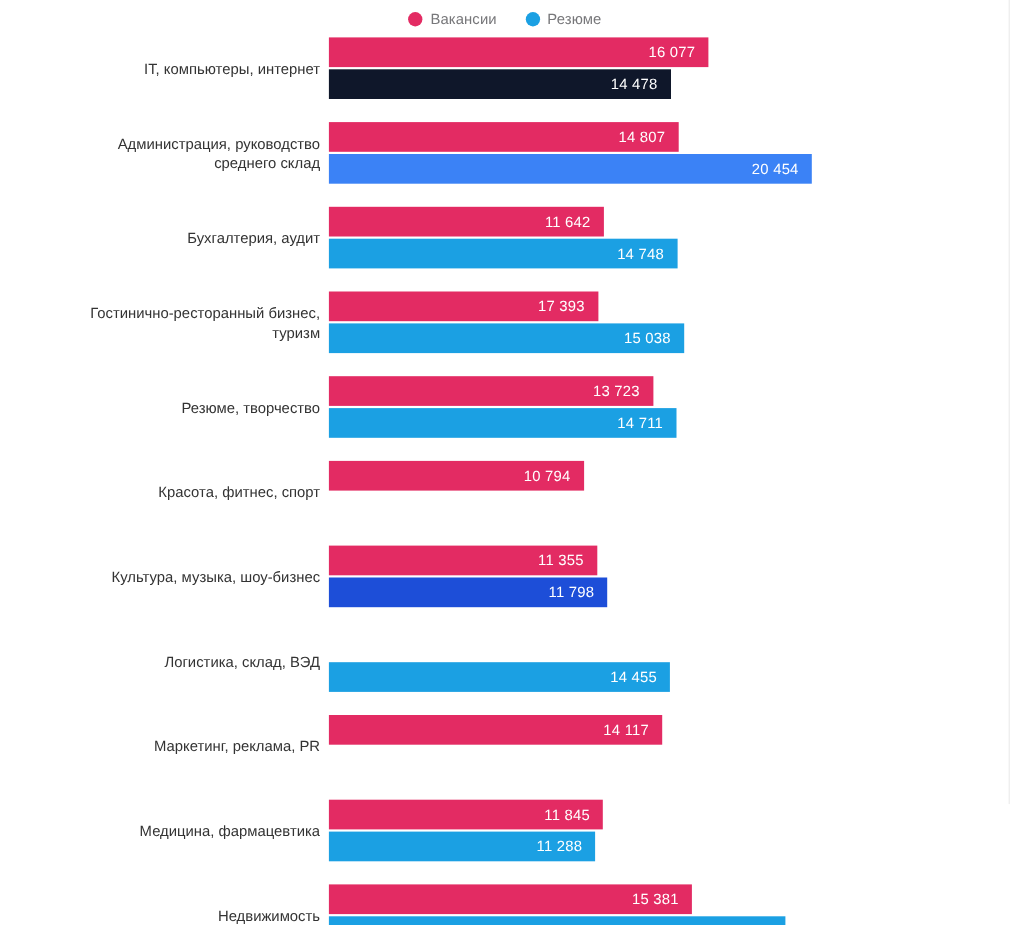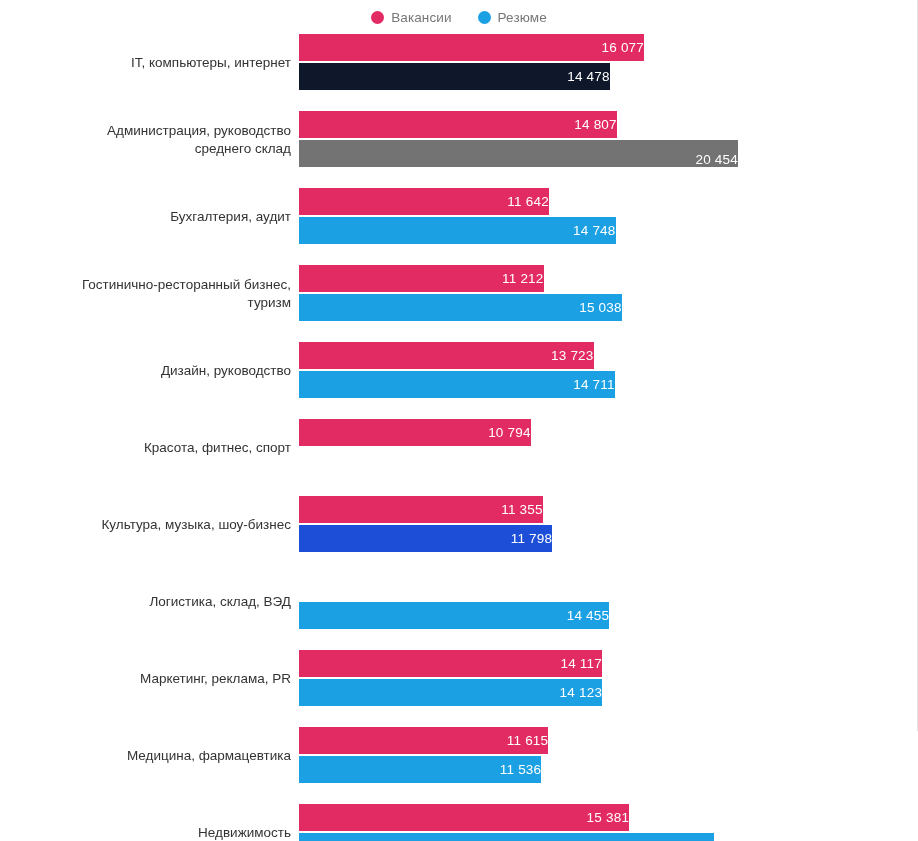--- a/index.html
+++ b/index.html
@@ -92,21 +92,21 @@
     height: 57px;
   }
   .bar {
     position: absolute;
     left: 0;
     height: 27px;
     display: flex;
     align-items: center;
     justify-content: flex-end;
     box-sizing: border-box;
-    padding-right: 0;
+    padding-right: 12px;
   }
   .bar.pink { top: 0; }
   .bar.blue { top: 29px; }
   .bar-value {
     font-size: 13.5px;
     color: #ffffff;
     white-space: nowrap;
     letter-spacing: 0.2px;
   }
 </style>
@@ -142,21 +142,21 @@
       </div>
       <div class="group">
         <div class="cat-label">
           <span>Администрация, руководство</span>
           <span>среднего склад</span>
         </div>
         <div class="bars">
           <div class="bar pink" style="width: 317.8px; background: rgb(227, 43, 99);">
             <span class="bar-value">14 807</span>
           </div>
-          <div class="bar blue" style="width: 439px; background: #737373; align-items: flex-end;">
+          <div class="bar blue" style="width: 439px; background: #3b82f6;">
             <span class="bar-value">20 454</span>
           </div>
         </div>
       </div>
       <div class="group">
         <div class="cat-label">
           <span>Бухгалтерия, аудит</span>
         </div>
         <div class="bars">
           <div class="bar pink" style="width: 249.87px; background: rgb(227, 43, 99);">
@@ -167,30 +167,30 @@
           </div>
         </div>
       </div>
       <div class="group">
         <div class="cat-label">
           <span>Гостинично-ресторанный бизнес,</span>
           <span>туризм</span>
         </div>
         <div class="bars">
           <div class="bar pink" style="width: 244.526px; background: rgb(227, 43, 99);">
-            <span class="bar-value">11 212</span>
+            <span class="bar-value">17 393</span>
           </div>
           <div class="bar blue" style="width: 322.758px; background: rgb(27, 160, 227);">
             <span class="bar-value">15 038</span>
           </div>
         </div>
       </div>
       <div class="group">
         <div class="cat-label">
-          <span>Дизайн, руководство</span>
+          <span>Резюме, творчество</span>
         </div>
         <div class="bars">
           <div class="bar pink" style="width: 294.534px; background: rgb(227, 43, 99);">
             <span class="bar-value">13 723</span>
           </div>
           <div class="bar blue" style="width: 315.739px; background: rgb(27, 160, 227);">
             <span class="bar-value">14 711</span>
           </div>
         </div>
       </div>
@@ -228,35 +228,32 @@
         </div>
       </div>
       <div class="group">
         <div class="cat-label">
           <span>Маркетинг, реклама, PR</span>
         </div>
         <div class="bars">
           <div class="bar pink" style="width: 302.99px; background: rgb(227, 43, 99);">
             <span class="bar-value">14 117</span>
           </div>
-          <div class="bar blue" style="width: 303.119px; background: rgb(27, 160, 227);">
-            <span class="bar-value">14 123</span>
-          </div>
         </div>
       </div>
       <div class="group">
         <div class="cat-label">
           <span>Медицина, фармацевтика</span>
         </div>
         <div class="bars">
           <div class="bar pink" style="width: 249.29px; background: rgb(227, 43, 99);">
-            <span class="bar-value">11 615</span>
+            <span class="bar-value">11 845</span>
           </div>
           <div class="bar blue" style="width: 242.272px; background: rgb(27, 160, 227);">
-            <span class="bar-value">11 536</span>
+            <span class="bar-value">11 288</span>
           </div>
         </div>
       </div>
       <div class="group">
         <div class="cat-label">
           <span>Недвижимость</span>
         </div>
         <div class="bars">
           <div class="bar pink" style="width: 330.119px; background: rgb(227, 43, 99);">
             <span class="bar-value">15 381</span>

